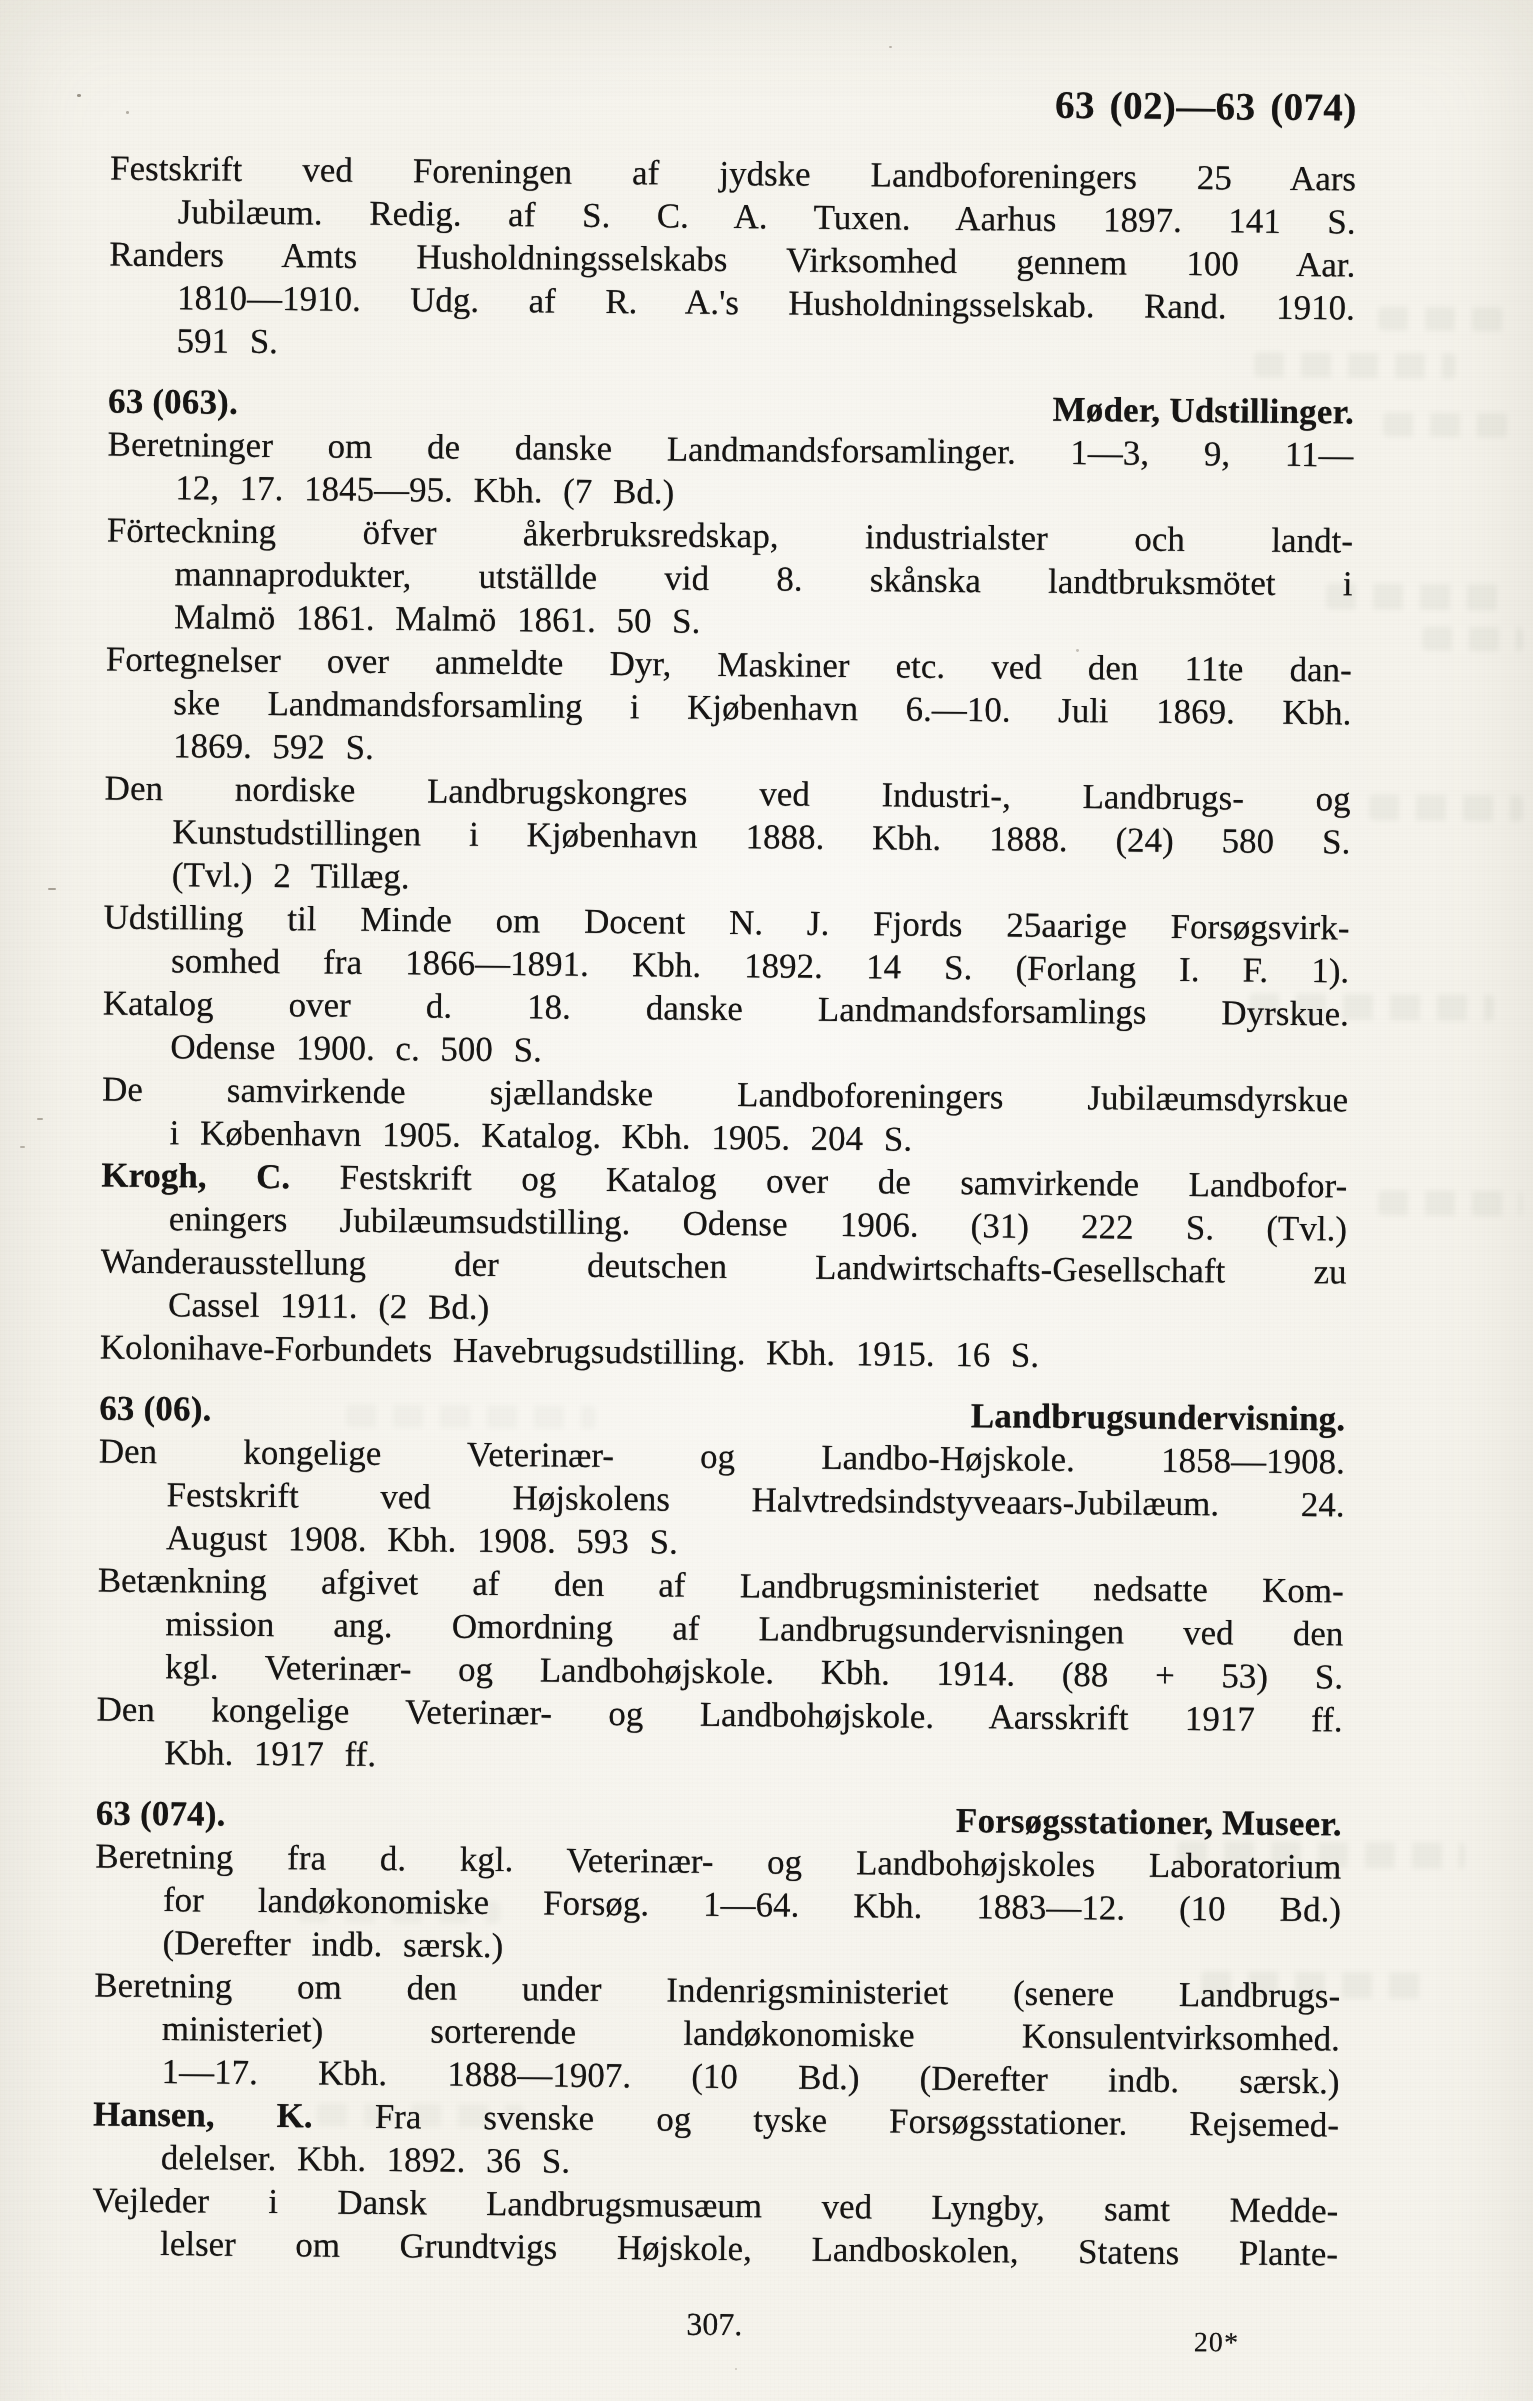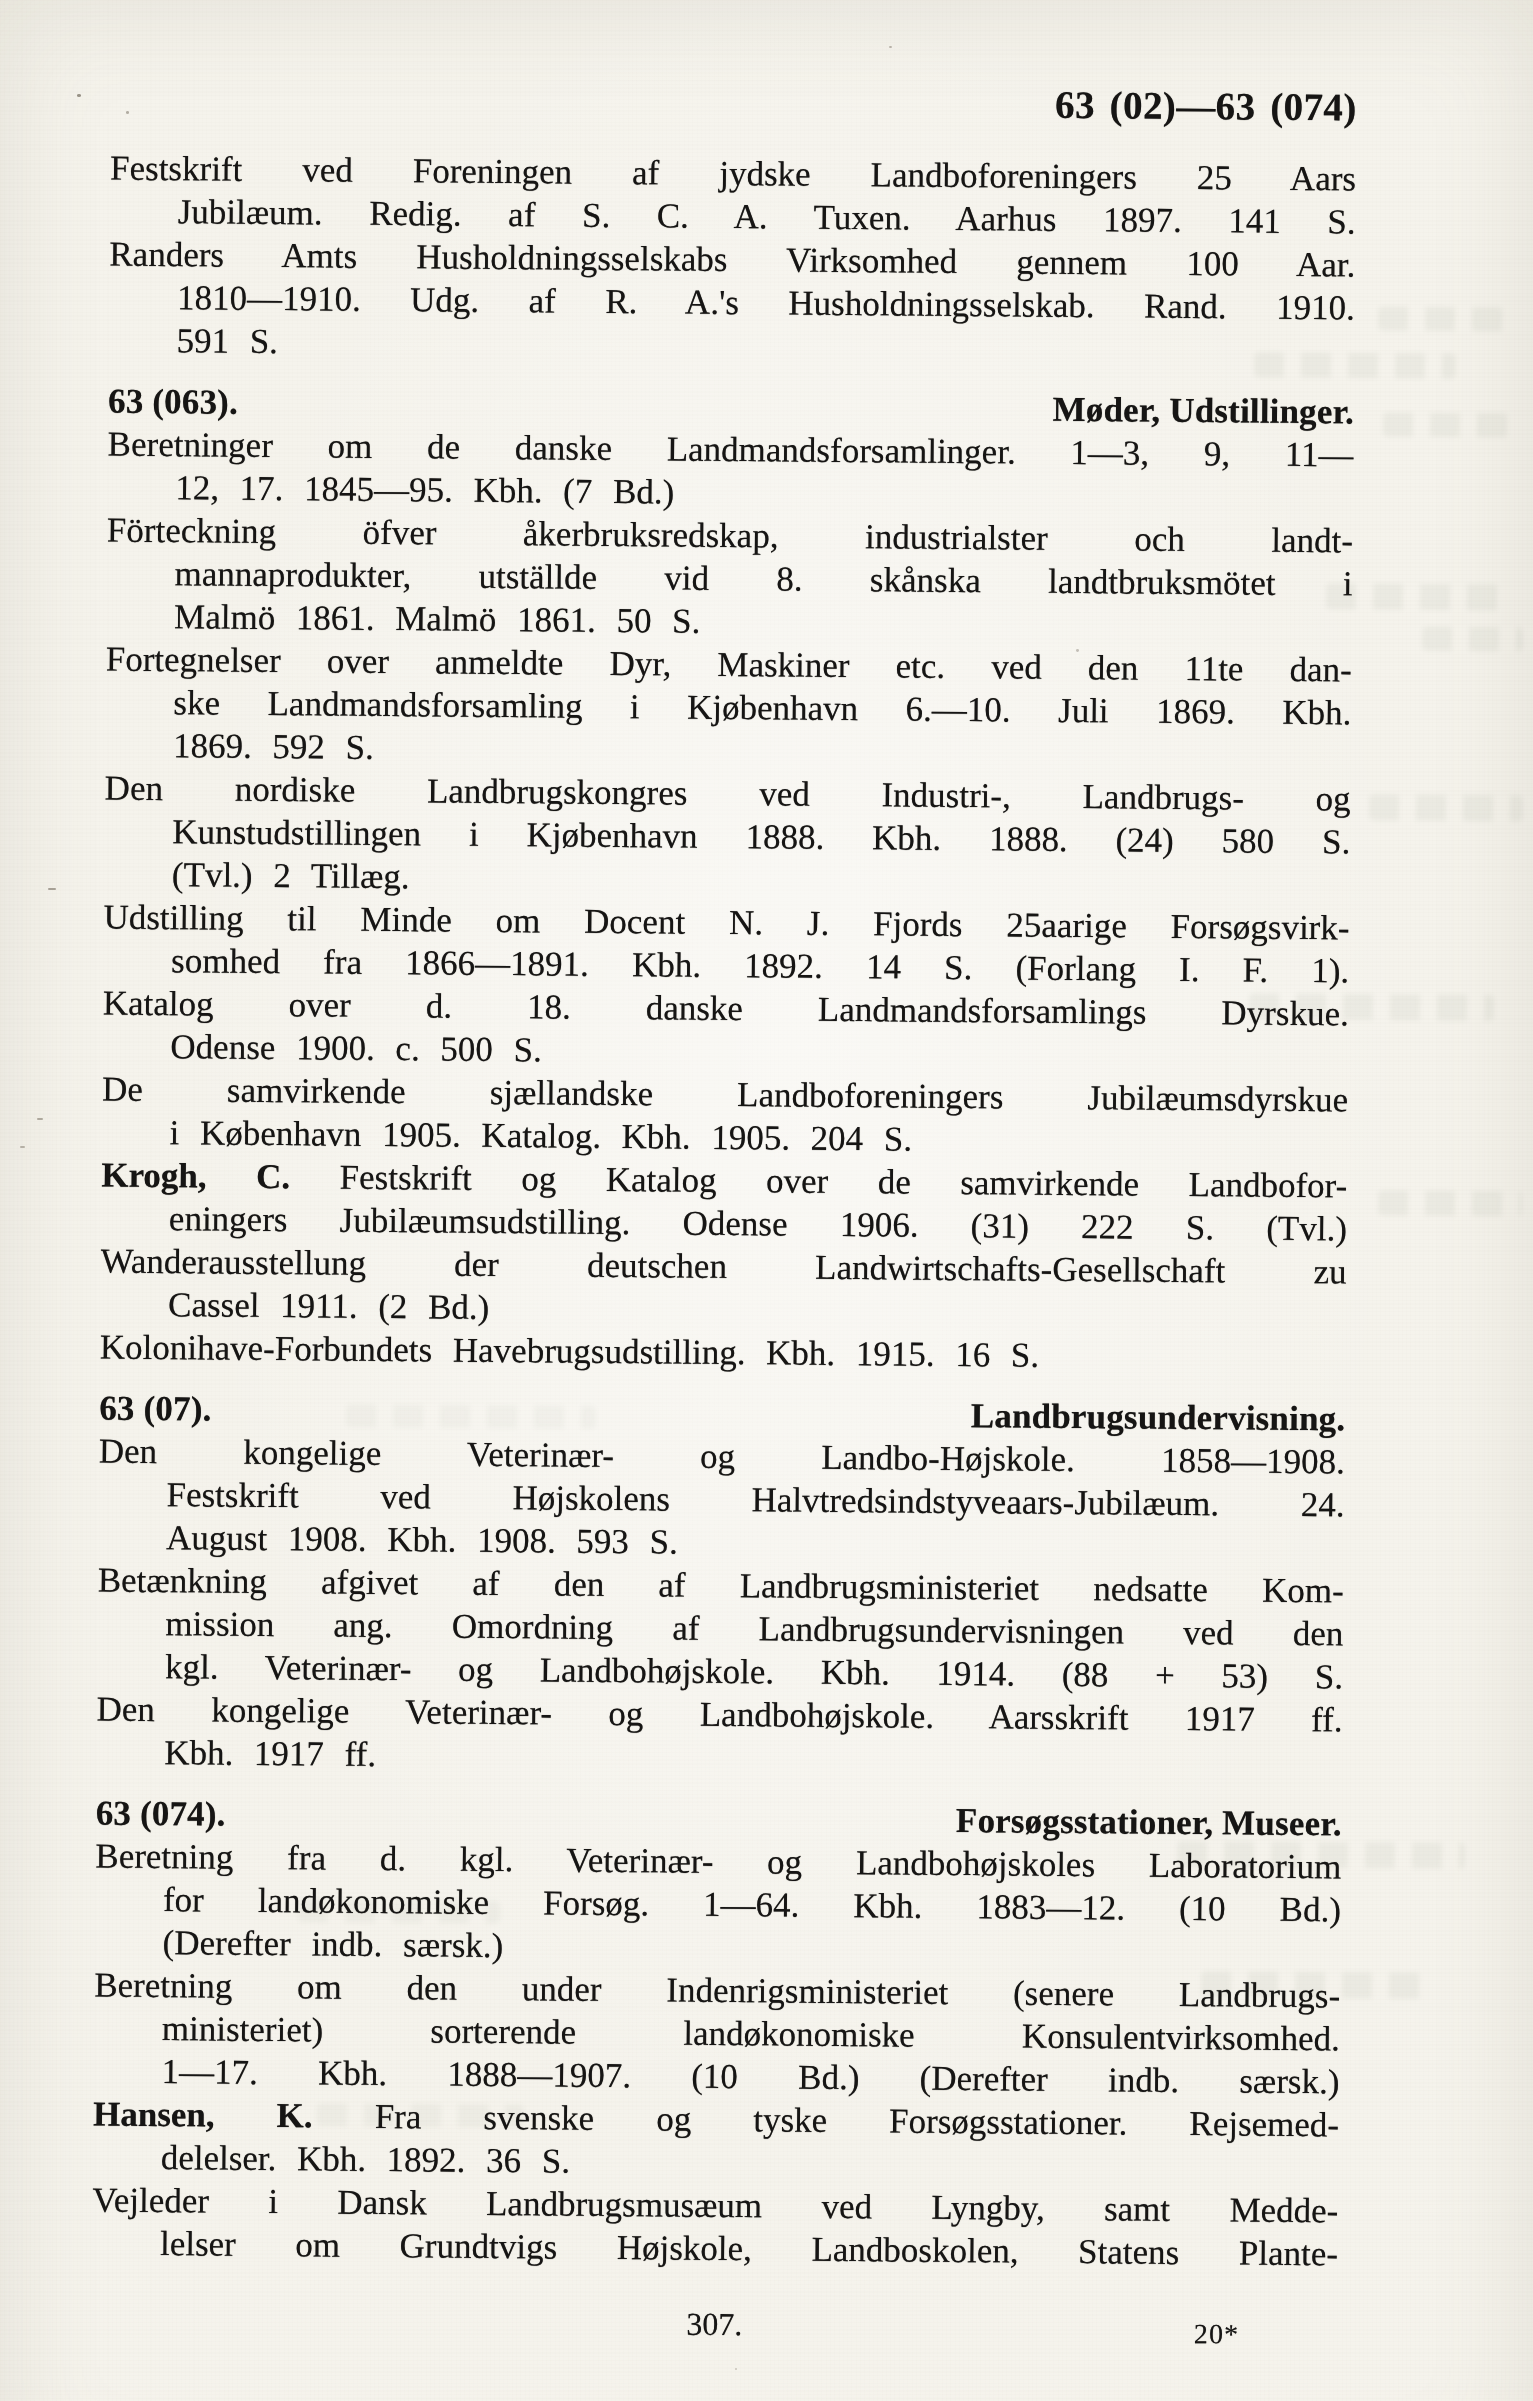--- a/index.html
+++ b/index.html
@@ -37,21 +37,21 @@
   .line:not(.just){word-spacing:.34em;}
   .line.ind{padding-left:68px;}
   .line b{font-weight:700;}
   .heading{
     display:flex;justify-content:space-between;
     height:43px;line-height:43px;margin-top:18px;
     font-weight:700;font-size:35px;letter-spacing:.005em;
   }
   .footer-row{position:relative;margin-top:32px;height:44px;}
   .page-num{text-align:center;font-size:32px;line-height:44px;}
-  .sig{position:absolute;right:98px;top:14px;font-size:28px;line-height:28px;letter-spacing:.04em;}
+  .sig{position:absolute;right:98px;top:22px;font-size:28px;line-height:28px;letter-spacing:.04em;}
   
   .ghost{
     position:absolute;z-index:1;display:block;
     background:repeating-linear-gradient(90deg, rgba(100,114,94,.75) 0 30px, rgba(100,114,94,0) 30px 47px);
     filter:blur(2.9px);opacity:.09;border-radius:4.8px;
     transform:rotate(.4deg);pointer-events:none;
   }
   .speck{
     position:absolute;z-index:1;display:block;border-radius:50%;
     background:#4d4335;opacity:.55;pointer-events:none;
@@ -138,21 +138,21 @@
           <div class="line ind just">eningers Jubilæumsudstilling. Odense 1906. (31) 222 S. (Tvl.)</div>
         </div>
         <div class="entry">
           <div class="line just">Wanderausstellung der deutschen Landwirtschafts-Gesellschaft zu</div>
           <div class="line ind">Cassel 1911. (2 Bd.)</div>
         </div>
         <div class="entry">
           <div class="line">Kolonihave-Forbundets Havebrugsudstilling. Kbh. 1915. 16 S.</div>
         </div>
         <div class="heading">
-          <span class="code">63 (07).</span>
+          <span class="code">63 (06).</span>
           <span class="title">Landbrugsundervisning.</span>
         </div>
         <div class="entry">
           <div class="line just">Den kongelige Veterinær- og Landbo-Højskole. 1858—1908.</div>
           <div class="line ind just">Festskrift ved Højskolens Halvtredsindstyveaars-Jubilæum. 24.</div>
           <div class="line ind">August 1908. Kbh. 1908. 593 S.</div>
         </div>
         <div class="entry">
           <div class="line just">Betænkning afgivet af den af Landbrugsministeriet nedsatte Kom-</div>
           <div class="line ind just">mission ang. Omordning af Landbrugsundervisningen ved den</div>

